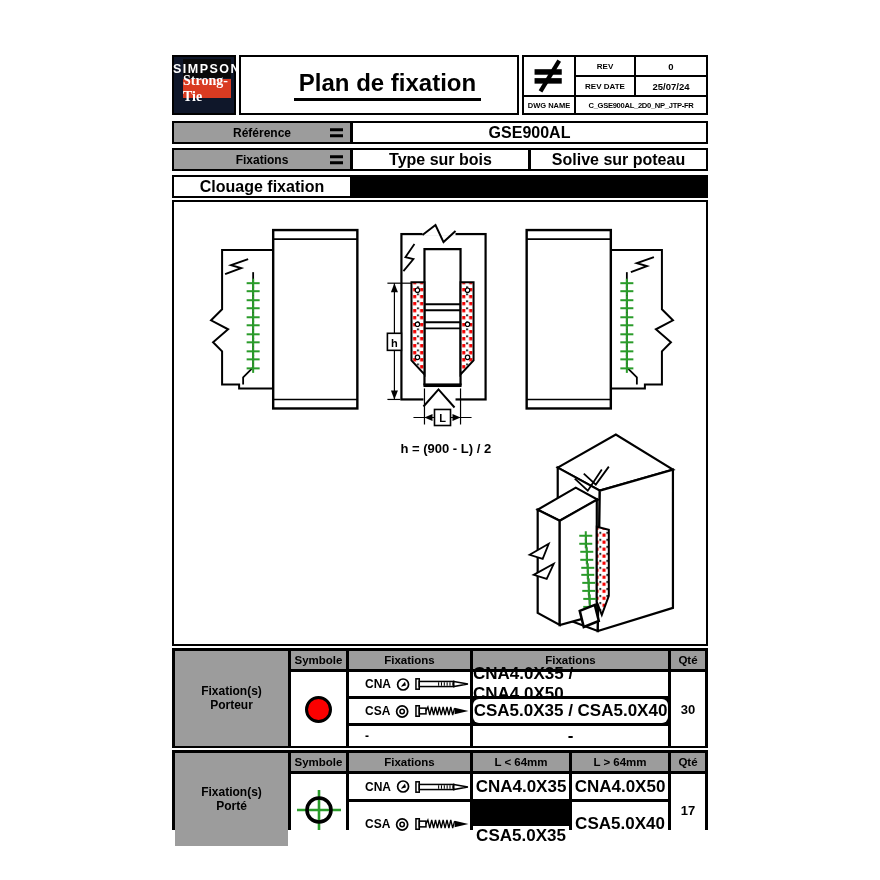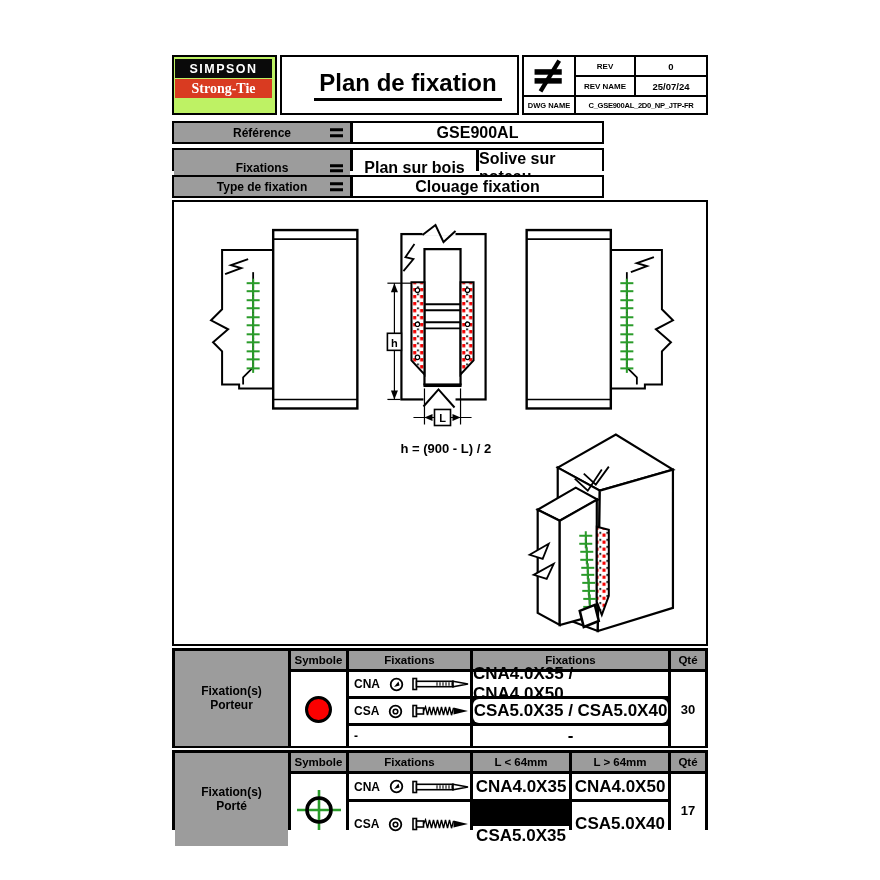--- a/index.html
+++ b/index.html
@@ -2,38 +2,38 @@
 <html><head>
 <meta charset="utf-8">
 <style>
   * { margin:0; padding:0; box-sizing:border-box; }
   body { background:#fff; font-family:"Liberation Sans", sans-serif; }
   .page { position:relative; width:880px; height:880px; background:#fff; overflow:hidden; }
   .doc { position:absolute; left:172px; top:55px; width:536px; height:776px; }
 
   
   .hdr { position:absolute; top:0; left:0; width:536px; height:60px; display:flex; gap:3px; }
-  .logo-box { width:105px; border:2.5px solid #000; background:#bef264; padding:2px 3px 0 1px; }
+  .logo-box { width:64px; border:2.5px solid #000; background:#0f172a; padding:2px 3px 0 9px; }
   .logo-black { height:19px; display:flex; align-items:center; justify-content:center;
     color:#fff; font-weight:bold; font-size:12.5px; letter-spacing:1.5px; }
   .logo-red { height:19px; margin-top:1px; display:flex; align-items:center; justify-content:center;
     color:#fff; font-weight:bold; font-size:14px; font-family:"Liberation Serif", serif; }
   .title-box { flex:1; border:2.5px solid #000; background:#fff; display:flex; align-items:center; justify-content:center;padding-left:17px; }
   .title { font-size:24px; font-weight:bold; border-bottom:3px solid #000; padding:0 5px 1px 5px; }
   .rev-box { width:186px; display:grid; grid-template-columns:50px 58px 1fr;
     grid-template-rows:18px 18px 1fr; gap:2px; background:#000; border:2.5px solid #000; }
   .rev-box > div { background:#fff; display:flex; align-items:center; justify-content:center; font-weight:bold; }
   .rv-lab { font-size:8px; }
   .rv-val { font-size:9.5px; }
   .proj-cell { grid-row:1/3; grid-column:1/2; }
   .dwg-lab { grid-row:3/4; grid-column:1/2; font-size:7.5px; }
   .dwg-val { grid-row:3/4; grid-column:2/4; font-size:7.6px; letter-spacing:-0.3px; }
 
   
-  .info-row { position:absolute; left:0; width:432px; height:23px; display:grid;
+  .info-row { position:absolute; left:0; width:536px; height:23px; display:grid;
     background:#000; gap:3px; border:2px solid #000; }
   .i1 { top:66px;  grid-template-columns:176px 1fr; }
   .i2 { top:93px;  grid-template-columns:176px 1fr 1fr; }
   .i3 { top:120px; grid-template-columns:176px 1fr; }
   .info-lab { background:#9c9c9c; position:relative; display:flex; align-items:center; justify-content:center;
     font-weight:bold; font-size:12px; }
   .eq-ic { position:absolute; right:7px; top:50%; transform:translateY(-50%); width:13px; }
   .eq-ic i { display:block; height:3px; background:#000; margin:2.5px 0; }
   .info-val { background:#fff; display:flex; align-items:center; justify-content:center;
     font-weight:bold; font-size:16px; }
@@ -45,21 +45,21 @@
   .dim-text { font-weight:bold; font-size:11px; font-family:"Liberation Sans",sans-serif; }
   .formula-text { font-weight:bold; font-size:13px; font-family:"Liberation Sans",sans-serif; }
 
   
   .tbl { position:absolute; left:0; width:536px; display:grid; background:#000; gap:3px; border:3px solid #000; }
   .t1 { top:593px; height:100px; grid-template-columns:113px 55px 121px 195px 1fr; grid-template-rows:18px 24px 24px 1fr; }
   .t2 { top:695px; height:80px;  grid-template-columns:113px 55px 121px 96px 96px 1fr; grid-template-rows:18px 25px 1fr; }
   .cell { background:#fff; display:flex; align-items:center; justify-content:center; font-weight:bold; font-size:11.5px; }
   .gray { background:#9c9c9c; }
   .rowlab { flex-direction:column; line-height:1.15; font-size:12px; }
-  .iconcell { justify-content:space-between; padding-left:5px; gap:5px; font-size:12px; }
+  .iconcell { justify-content:flex-start; padding-left:16px; gap:5px; font-size:12px; }
   .refcell { font-size:17px; }
   .qtycell { font-size:13px; }
   .red-dot { width:27px; height:27px; border-radius:50%; background:#fb0000; border:3px solid #000; }
 </style>
 </head>
 <body>
 
 <div class="page">
   <div class="doc">
 
@@ -74,21 +74,21 @@
       <div class="rev-box">
         <div class="proj-cell">
           <svg width="44" height="34" viewBox="0 0 48 40">
             <rect x="7" y="12" width="32" height="6.5" fill="#000"></rect>
             <rect x="7" y="22.5" width="32" height="6.5" fill="#000"></rect>
             <line x1="36" y1="2" x2="14" y2="38" stroke="#000" stroke-width="5"></line>
           </svg>
         </div>
         <div class="rv-lab">REV</div>
         <div class="rv-val">0</div>
-        <div class="rv-lab">REV NAME</div>
+        <div class="rv-lab">REV DATE</div>
         <div class="rv-val">25/07/24</div>
         <div class="dwg-lab">DWG NAME</div>
         <div class="dwg-val">C_GSE900AL_2D0_NP_JTP-FR</div>
       </div>
     </div>
 
     <div class="info-row i1">
       <div class="info-lab">
         <span>Référence</span>
         <span class="eq-ic">
@@ -99,31 +99,24 @@
       <div class="info-val">GSE900AL</div>
     </div>
     <div class="info-row i2">
       <div class="info-lab">
         <span>Fixations</span>
         <span class="eq-ic">
             <i></i>
             <i></i>
           </span>
       </div>
-      <div class="info-val">Plan sur bois</div>
+      <div class="info-val">Type sur bois</div>
       <div class="info-val">Solive sur poteau</div>
     </div>
     <div class="info-row i3">
-      <div class="info-lab">
-        <span>Type de fixation</span>
-        <span class="eq-ic">
-            <i></i>
-            <i></i>
-          </span>
-      </div>
       <div class="info-val">Clouage fixation</div>
     </div>
 
     <div class="draw-box">
       <svg viewBox="0 0 531 441" preserveAspectRatio="none">
         <defs>
           <pattern id="np" width="7" height="7" patternUnits="userSpaceOnUse">
             <rect width="7" height="7" fill="#fff"></rect>
             <rect x="0.6" y="1.8" width="3.2" height="3.2" fill="#f40000"></rect>
             <rect x="4.6" y="0.2" width="1.8" height="1.8" fill="#000"></rect>

